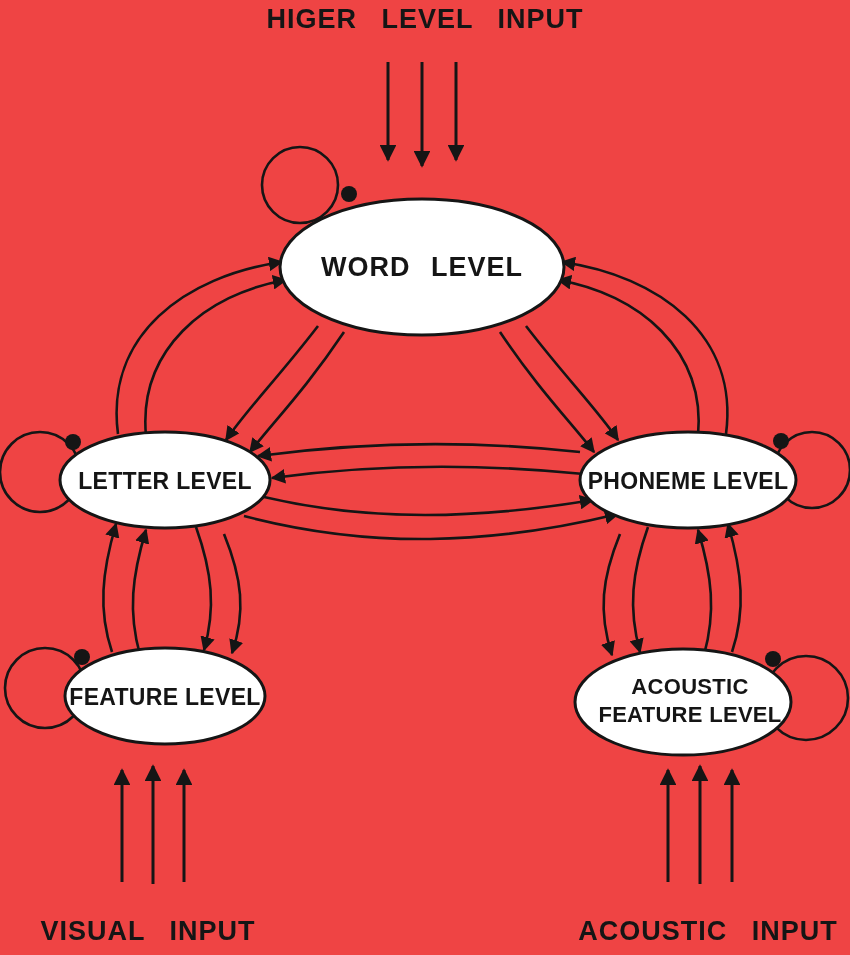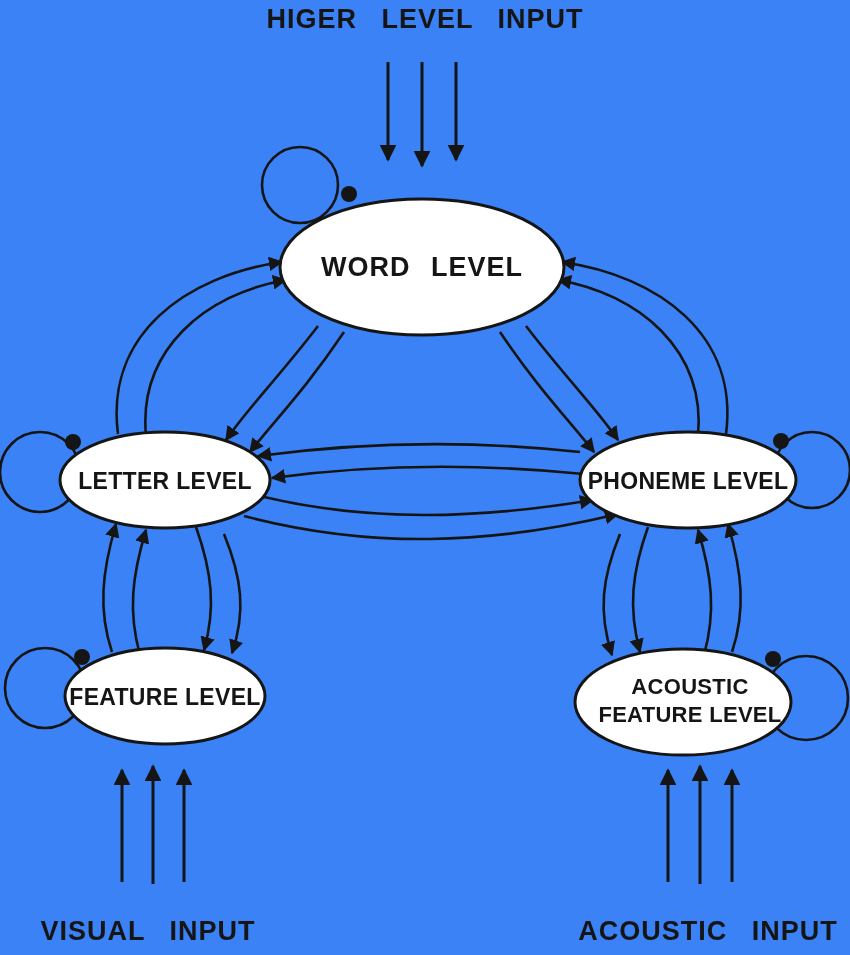--- a/index.html
+++ b/index.html
@@ -4,21 +4,21 @@
 <style>
   html, body {
     margin: 0;
     padding: 0;
     background: #ffffff;
   }
   .canvas {
     width: 850px;
     height: 955px;
     position: relative;
-    background: #3b82f6;
+    background: #ef4444;
     font-family: "Liberation Sans", sans-serif;
     overflow: hidden;
   }
   svg text {
     font-family: "Liberation Sans", sans-serif;
     font-weight: bold;
     fill: #151515;
   }
   .lbl-input {
     font-size: 27px;

